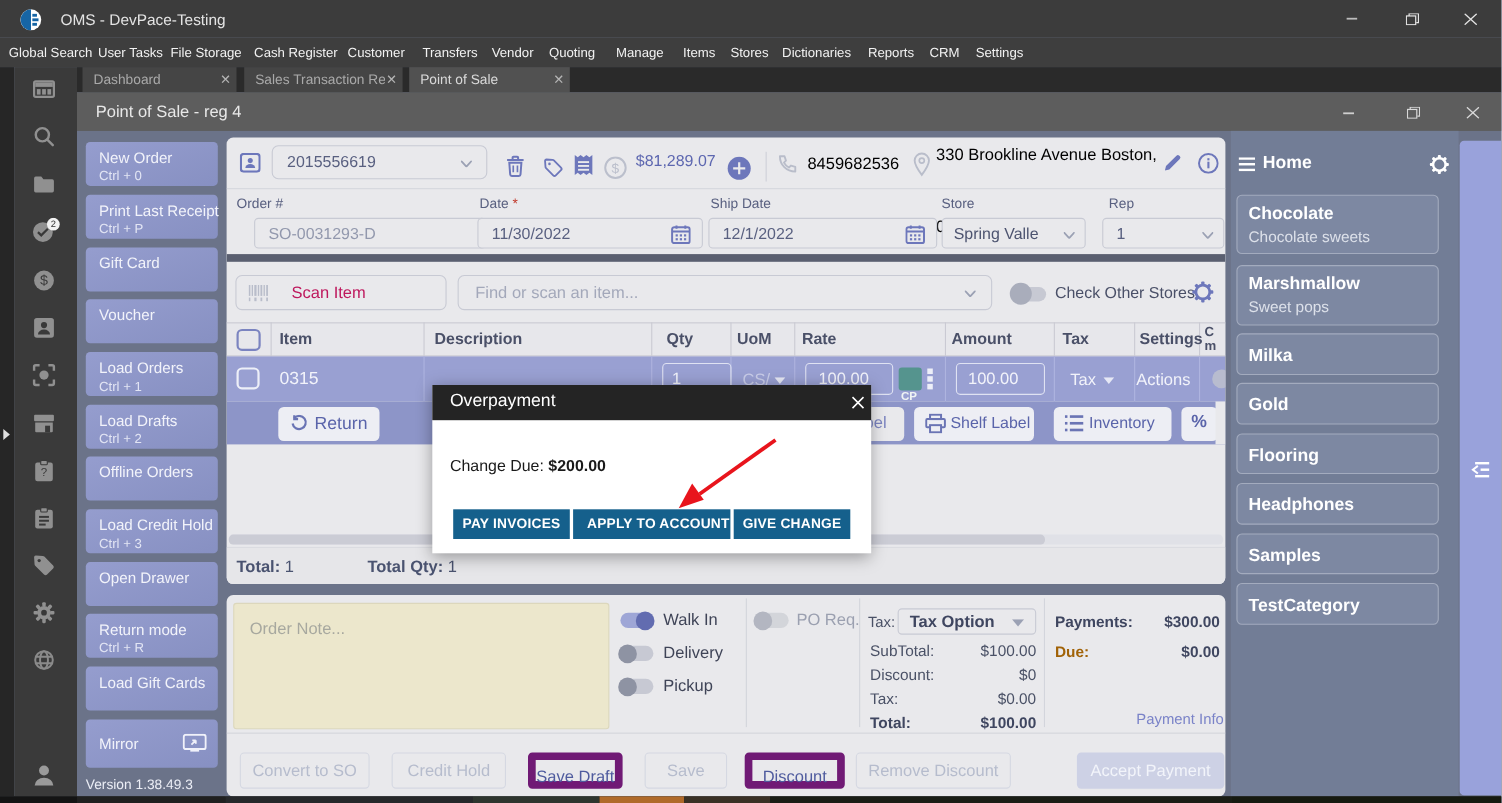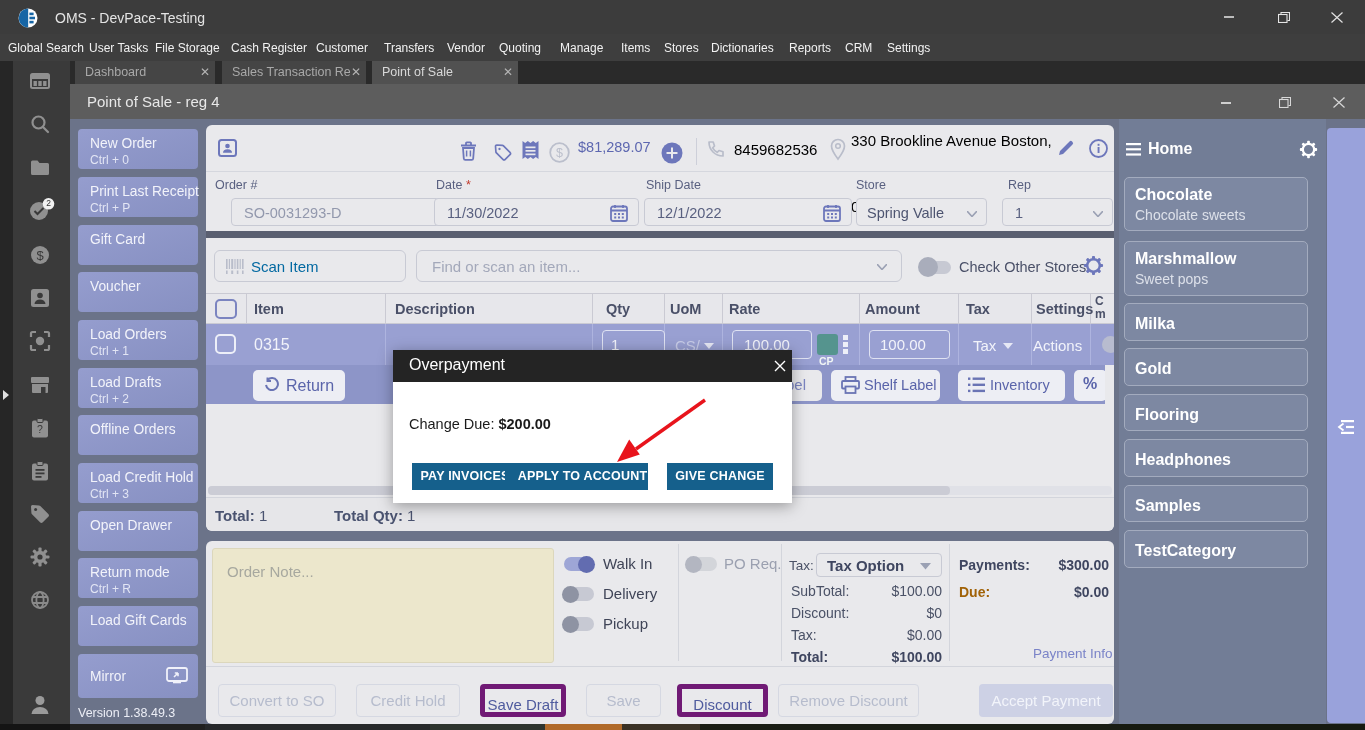--- a/index.html
+++ b/index.html
@@ -32,21 +32,21 @@
 .rbtn .t { font-size:16px; font-weight:bold; }
 .rbtn .s { font-size:14px; color:#dde1ea; font-weight:normal; margin-top:3px; }
 .pstrip { left:1327px; top:128px; width:38px; height:595px; background:#99a2db; border-radius:4px 0 0 4px; }
 .taskband { left:0; top:724px; width:1365px; height:6px; background:#191b18; }
 
 .modal { left:393px; top:350px; width:399px; height:153px; background:#fff; box-shadow:0 3px 14px rgba(0,0,0,.35); }
 .modal .mtitle { position:absolute; left:0; top:0; width:399px; height:32px; background:#242424; color:#fff; }
 .mbtn { position:absolute; top:113px; height:27px; background:#15608c; color:#fff; font-size:12.5px; font-weight:bold; text-align:center; letter-spacing:0.2px; }
 .bbtn { position:absolute; top:143px; height:33px; border-radius:4px; font-size:15px; text-align:center; line-height:31px; }
 .bbtn.dis { border:1px solid #d5d8e2; color:#b6bccd; }
-.bbtn.en { border:5px solid #701a75; color:#4f5b9e; }
+.bbtn.en { border:7px solid #701a75; color:#4f5b9e; }
 
 .inp { position:absolute; background:#e9e9ec; border:1px solid #c8cad4; border-radius:4px; color:#596080; font-size:14px; }
 .lbl { position:absolute; font-size:12.5px; color:#596080; white-space:nowrap; }
 svg { display:block; }
 .nw { white-space:nowrap; }
 </style>
 </head>
 <body>
 <div id="app">
 
@@ -251,20 +251,26 @@
     </div>
     <span class="abs nw" style="left:78px;top:706px;font-size:12.5px;color:#eceef6;">Version 1.38.49.3</span>
   </div>
   <div class="abs card" id="card1" style="top:125px;height:406px;overflow:hidden;">
 
     <svg class="abs" style="left:12px;top:14px;" width="19" height="18" viewBox="0 0 19 18">
       <rect x="1" y="1" width="17" height="16" rx="2.5" fill="none" stroke="#6d77bb" stroke-width="2"></rect>
       <circle cx="9.5" cy="7" r="2.3" fill="#6d77bb"></circle>
       <path d="M5 13.8 a4.5 3.6 0 0 1 9 0 Z" fill="#6d77bb"></path>
     </svg>
+    <div class="inp" style="left:41px;top:7px;width:196px;height:31px;border-radius:6px;">
+      <span class="abs nw" style="left:13px;top:7px;font-size:14.5px;">2015556619</span>
+      <svg class="abs" style="right:13px;top:13px;" width="10" height="6" viewBox="0 0 10 6">
+          <path d="M0 0 L5 5.5 L10 0" fill="none" stroke="#9ba1b4" stroke-width="1.6"></path>
+        </svg>
+    </div>
     <svg class="abs" style="left:254px;top:16px;" width="17" height="20" viewBox="0 0 17 20">
       <path d="M1 4.5 h15 M6 4 V2.2 a0.8 0.8 0 0 1 0.8-0.8 h3.4 a0.8 0.8 0 0 1 0.8 0.8 V4" fill="none" stroke="#6d77bb" stroke-width="1.8"></path>
       <path d="M3 7 h11 l-0.8 10.5 a1.5 1.5 0 0 1 -1.5 1.4 H5.3 a1.5 1.5 0 0 1 -1.5-1.4 Z" fill="none" stroke="#6d77bb" stroke-width="1.8"></path>
       <path d="M6.6 9.5 v6 M10.4 9.5 v6" stroke="#6d77bb" stroke-width="1.5"></path>
     </svg>
     <svg class="abs" style="left:287px;top:17px;" width="20" height="21" viewBox="0 0 24 24">
       <path d="M3 4.5 A1.5 1.5 0 0 1 4.5 3 l6.8 0.4 a2 2 0 0 1 1.3 0.6 l7.8 7.8 a2 2 0 0 1 0 2.8 l-5.7 5.7 a2 2 0 0 1 -2.8 0 l-7.8-7.8 a2 2 0 0 1 -0.6-1.3 Z" fill="none" stroke="#6d77bb" stroke-width="2"></path>
       <circle cx="7.8" cy="7.8" r="1.4" fill="#6d77bb"></circle>
     </svg>
     <svg class="abs" style="left:315px;top:15px;" width="19" height="22" viewBox="0 0 19 22">
@@ -368,21 +374,21 @@
             <rect x="13.6" y="0" width="1.2" height="10"></rect>
             <rect x="16" y="0" width="1.6" height="10"></rect>
           </g>
         <g fill="#b9bdca">
             <rect x="0" y="11.5" width="1.6" height="3.5"></rect>
             <rect x="5.2" y="11.5" width="2" height="3.5"></rect>
             <rect x="10.8" y="11.5" width="1.6" height="3.5"></rect>
             <rect x="16" y="11.5" width="1.6" height="3.5"></rect>
           </g>
       </svg>
-      <span class="abs nw" style="left:36px;top:7px;font-size:15px;color:#0369a1;">Scan Item</span>
+      <span class="abs nw" style="left:50px;top:7px;font-size:15px;color:#be185d;">Scan Item</span>
     </div>
     <div class="inp" style="left:210px;top:125px;width:486px;height:32px;border-radius:6px;">
       <span class="abs nw" style="left:15px;top:7px;font-size:15px;color:#a3a8ba;">Find or scan an item...</span>
       <svg class="abs" style="right:14px;top:13px;" width="10" height="6" viewBox="0 0 10 6">
           <path d="M0 0 L5 5.5 L10 0" fill="none" stroke="#9ba1b4" stroke-width="1.6"></path>
         </svg>
     </div>
     <div class="abs" style="left:713px;top:136px;width:32px;height:13px;border-radius:7px;background:#c7c9d3;"></div>
     <div class="abs" style="left:712px;top:132px;width:20px;height:20px;border-radius:50%;background:#a9adbb;"></div>
     <span class="abs nw" style="left:753px;top:134px;font-size:14.5px;color:#4a5068;">Check Other Stores</span>
@@ -622,20 +628,20 @@
   </div>
   <div class="abs modal" id="modal">
     <div class="mtitle">
       <span class="abs nw" style="left:16px;top:6px;font-size:16px;">Overpayment</span>
       <svg class="abs" style="left:381px;top:10px;" width="12" height="12" viewBox="0 0 12 12">
         <path d="M1 1 L11 11 M11 1 L1 11" stroke="#fff" stroke-width="1.4"></path>
       </svg>
     </div>
     <span class="abs nw" style="left:16px;top:66px;font-size:14.5px;color:#1a1a1a;">Change Due: <b>$200.00</b></span>
     <div class="mbtn" style="left:19px;width:106px;line-height:27px;">PAY INVOICES</div>
-    <div class="mbtn" style="left:112px;width:143px;line-height:27px;padding-left:12px;">APPLY TO ACCOUNT</div>
+    <div class="mbtn" style="left:128px;width:143px;line-height:27px;padding-left:12px;">APPLY TO ACCOUNT</div>
     <div class="mbtn" style="left:274px;width:106px;line-height:27px;">GIVE CHANGE</div>
   </div>
   <svg class="abs" id="arrow" style="left:610px;top:394px;" width="100" height="75" viewBox="0 0 100 75">
     <path d="M95 6 L26 55" stroke="#e8141c" stroke-width="3.4" fill="none"></path>
     <path d="M7 68 L19.2 45.5 L29.8 60.4 Z" fill="#e8141c"></path>
   </svg>
 </div>
 
 </body></html>

